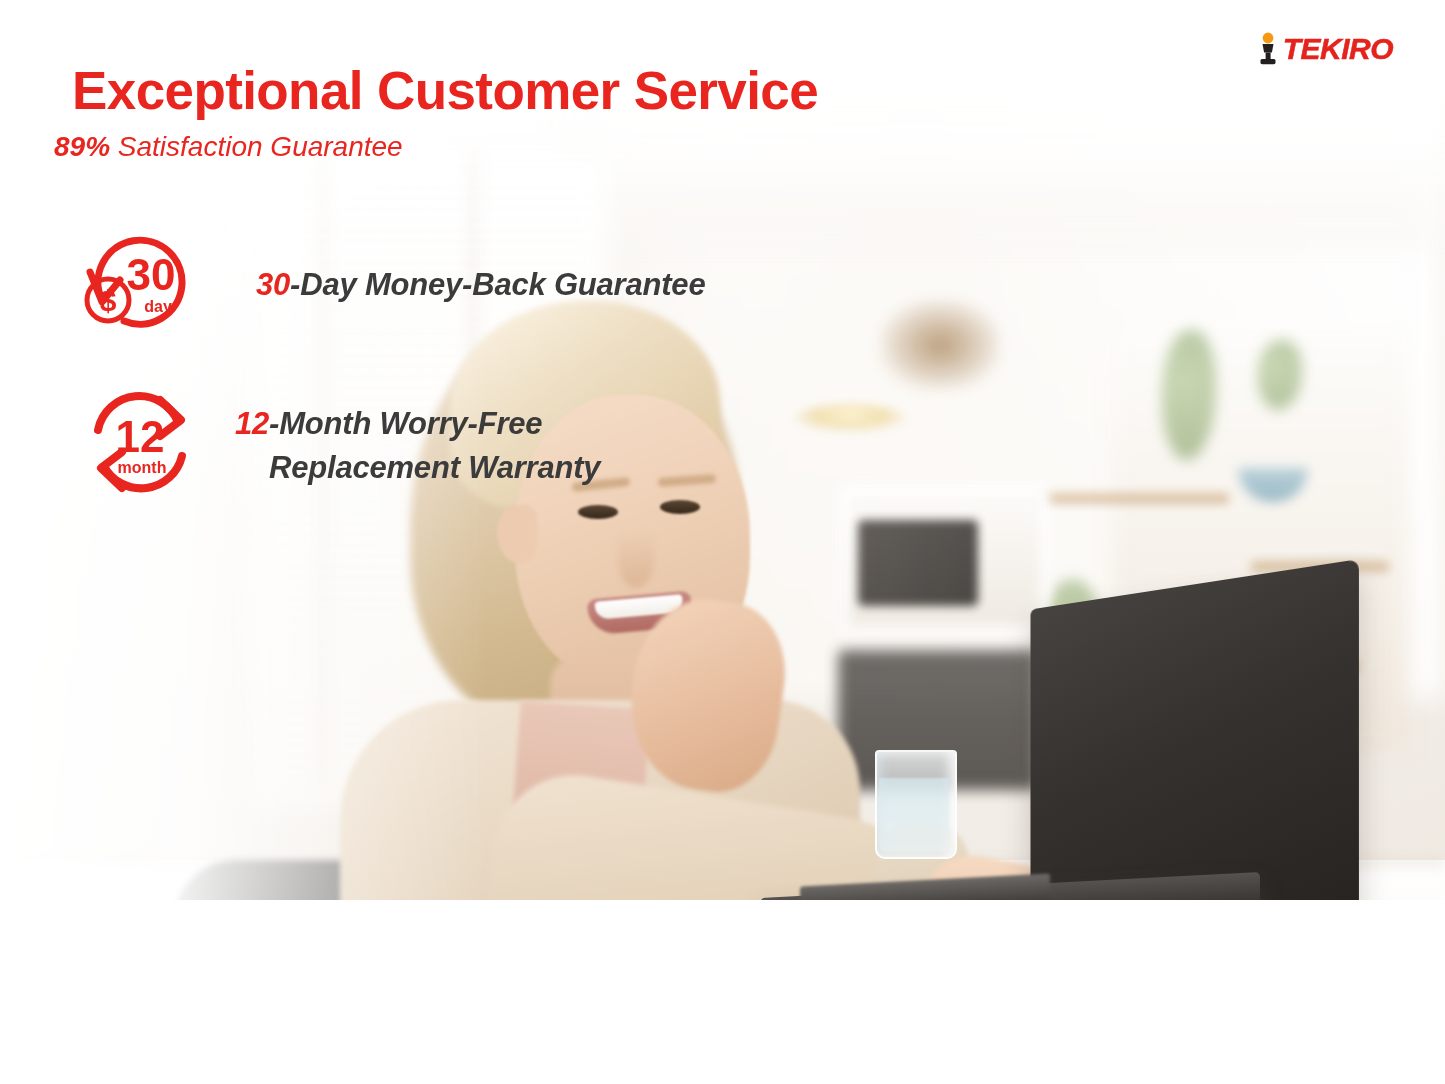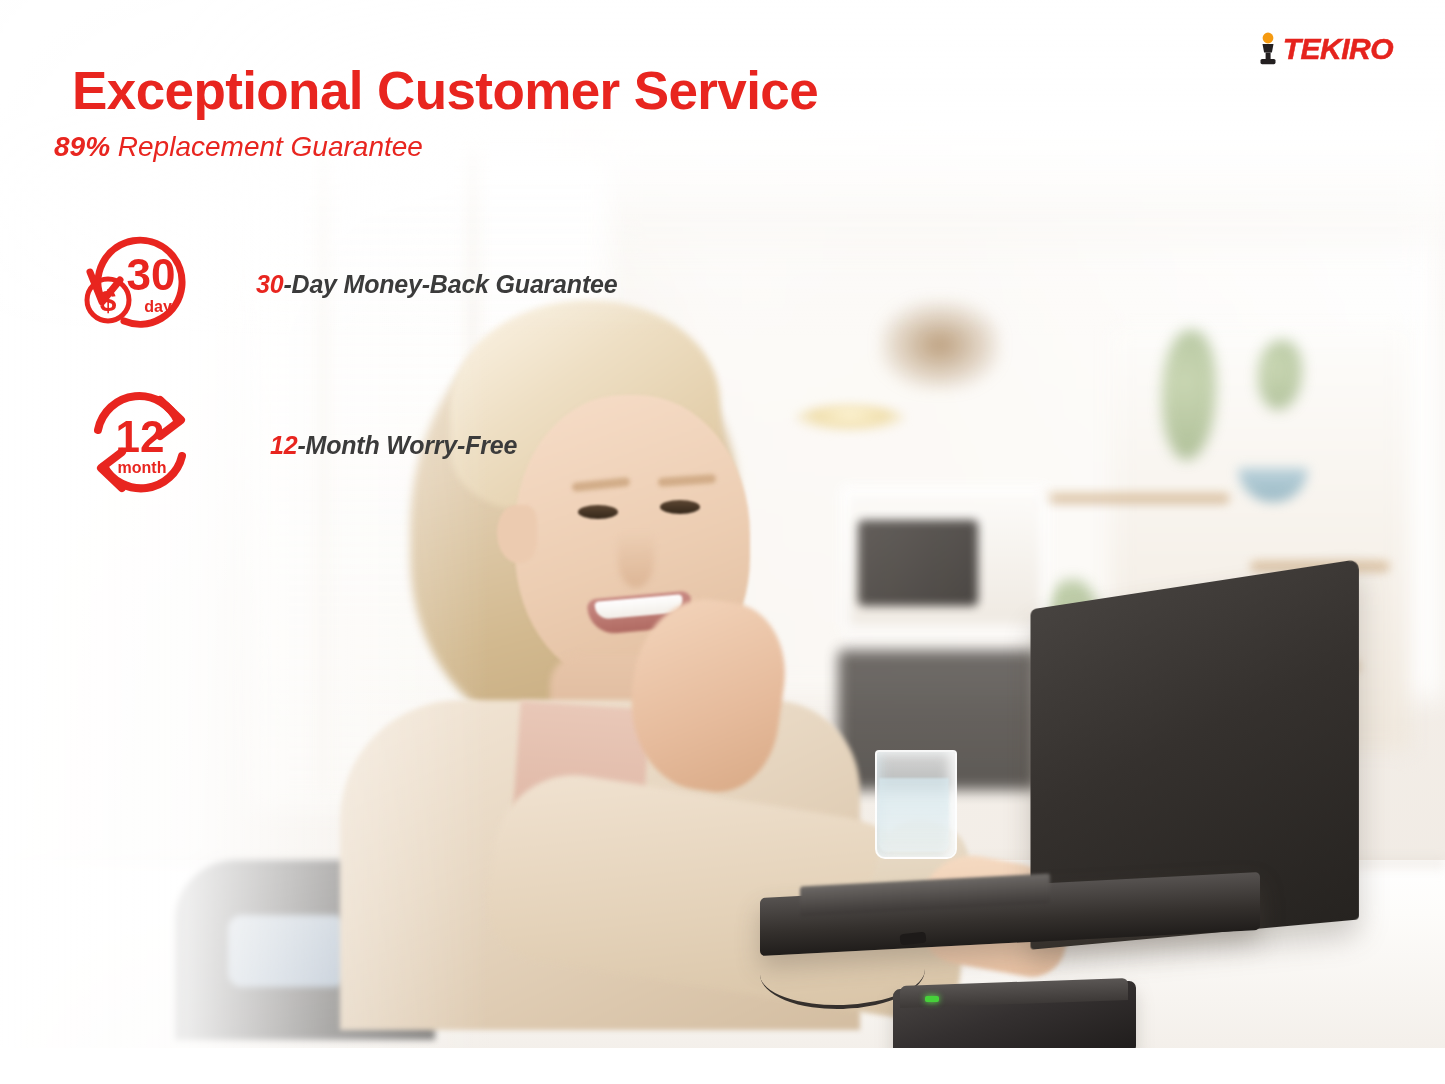--- a/index.html
+++ b/index.html
@@ -4,21 +4,21 @@
 <title>Exceptional Customer Service Banner</title>
 <style>
   html,body{margin:0;padding:0;background:#fff;}
   body{
     font-family:"Liberation Sans","DejaVu Sans",sans-serif;
     -webkit-font-smoothing:antialiased;
   }
   .banner{
     position:relative;
     width:1445px;
-    height:1048px;
+    height:900px;
     overflow:hidden;
     background:#e5e5e5;
   }
 
   
   .photo{
     position:absolute;
     inset:0;
     overflow:hidden;
     background:
@@ -328,30 +328,30 @@
     position:absolute; left:54px; top:133px;
     font-size:28px; font-style:italic; color:#E8251F;
     line-height:1; white-space:nowrap;
   }
   .subhead b{ font-weight:bold; }
 
   .features{ position:absolute; left:0; top:0; width:100%; height:100%; }
   .feature{ position:absolute; display:flex; align-items:center; }
   .feature .icon{ flex:0 0 auto; }
   .feature .text{
-    font-size:25px; font-weight:bold; font-style:italic;
+    font-size:31px; font-weight:bold; font-style:italic;
     color:#3B3B3B; line-height:1.42; letter-spacing:-0.2px;
   }
   .feature .text .hl{ color:#E8251F; }
   .feature .text .ln2{ display:block; padding-left:34px; }
 
   .f1{ left:78px; top:228px; }
   .f1 .text{ margin-left:50px; }
   .f2{ left:78px; top:386px; }
-  .f2 .text{ margin-left:66px;font-style:italic; }
+  .f2 .text{ margin-left:31px;font-style:italic; }
   .f3{ left:78px; top:540px; }
   .f3 .text{ margin-left:64px; }
 </style>
 </head>
 <body>
 
 <div class="banner">
 
   <div class="photo">
     <div class="bg-wall"></div>
@@ -421,21 +421,21 @@
       <circle cx="14" cy="6" r="5.4" fill="#F59A10"></circle>
       <path d="M8.5 12 h11 l-1.6 8.5 h-7.8 Z" fill="#231F20"></path>
       <rect x="11.6" y="20.5" width="5" height="7" fill="#231F20"></rect>
       <rect x="6.5" y="27" width="15" height="5.2" rx="1.6" fill="#231F20"></rect>
     </svg>
     <span class="logo-word">TEKIRO</span>
   </div>
 
   <div class="headline">Exceptional Customer Service</div>
   <div class="subhead">
-    <b>89%</b><span> Replacement Guarantee</span>
+    <b>89%</b><span> Satisfaction Guarantee</span>
   </div>
 
   <div class="features">
 
     <div class="feature f1">
       <span class="icon">
         <svg width="128" height="110" viewBox="0 0 128 110">
 
           <path d="M24 72 A42 42 0 1 1 46 93" fill="none" stroke="#E8251F" stroke-width="7" stroke-linecap="round"></path>
 
@@ -461,18 +461,19 @@
           <path d="M82 14 L103 34 L82 50" fill="none" stroke="#E8251F" stroke-width="8" stroke-linecap="round" stroke-linejoin="round"></path>
 
           <path d="M104 70 A42 42 0 0 1 26 80" fill="none" stroke="#E8251F" stroke-width="8" stroke-linecap="round"></path>
           <path d="M44 102 L23 82 L44 66" fill="none" stroke="#E8251F" stroke-width="8" stroke-linecap="round" stroke-linejoin="round"></path>
           <text x="62" y="66" text-anchor="middle" font-family="'Liberation Sans',sans-serif" font-size="44" font-weight="bold" fill="#E8251F">12</text>
           <text x="64" y="87" text-anchor="middle" font-family="'Liberation Sans',sans-serif" font-size="16" font-weight="bold" fill="#E8251F">month</text>
         </svg>
       </span>
       <span class="text">
         <span class="hl">12</span><span>-Month Worry-Free</span>
+        <span class="ln2">Replacement Warranty</span>
       </span>
     </div>
 
 
   </div>
 </div>
 
 </body></html>

